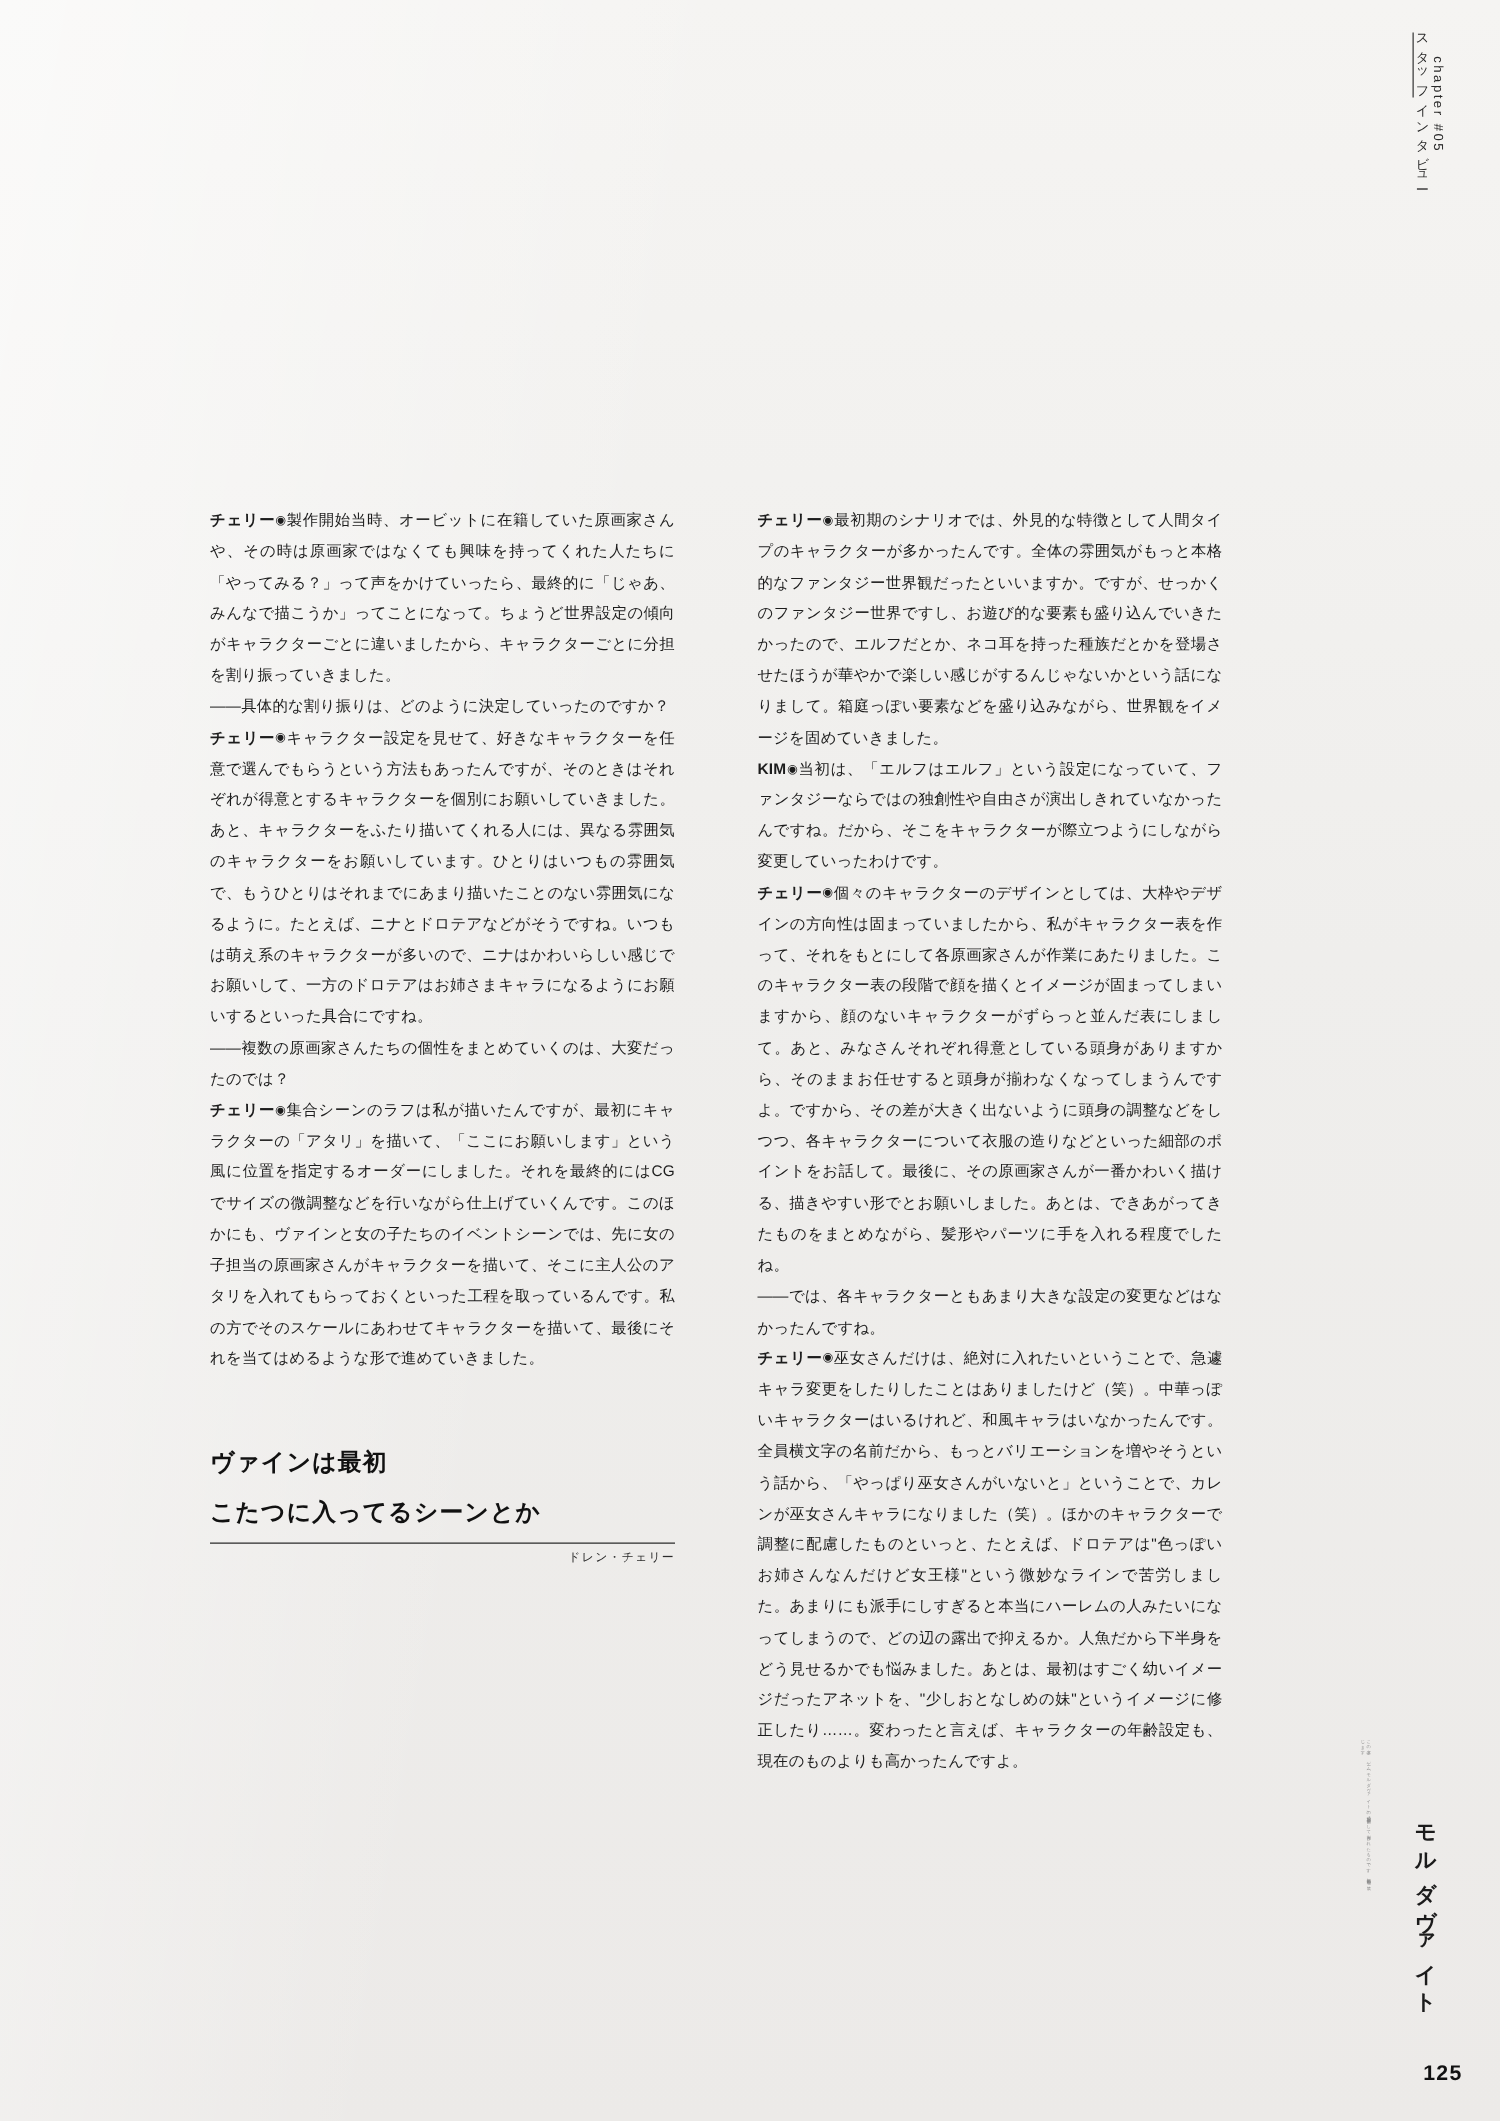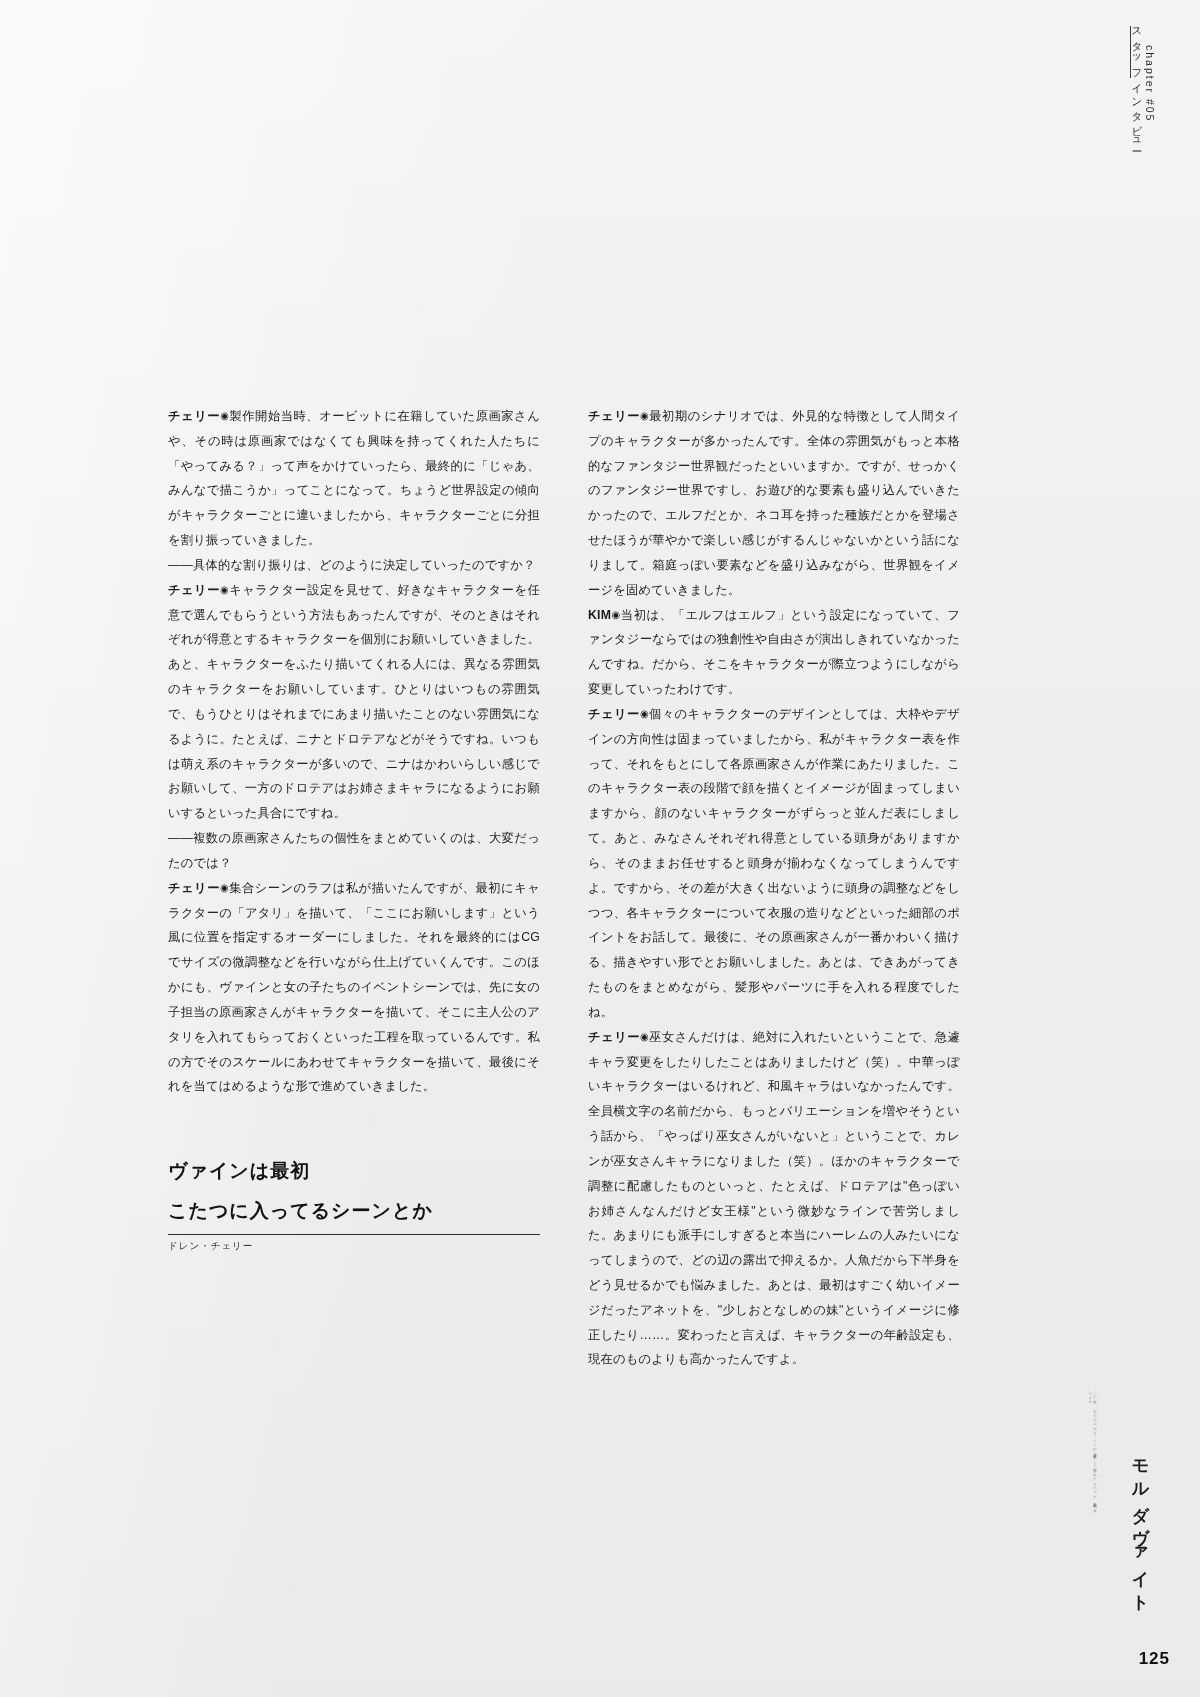--- a/index.html
+++ b/index.html
@@ -86,21 +86,21 @@
     white-space: pre-wrap;
   }
 
   
   .columns {
     position: absolute;
     left: 168px;
     top: 404px;
     width: 810px;
     display: flex;
-    gap: 48px;
+    gap: 66px;
   }
   .col {
     width: 372px;
   }
   p {
     margin: 0 0 0 0;
     font-size: 12.3px;
     line-height: 2.02;
     text-align: justify;
     text-justify: inter-character;
@@ -132,20 +132,21 @@
     color: #111;
     margin-top: 12px;
   }
   .pullquote .pq-rule {
     margin-top: 10px;
     height: 1px;
     background: #2b2b2b;
   }
   .pullquote .pq-attrib {
     margin-top: 5px;
+    text-align: right;
     font-size: 9.5px;
     letter-spacing: 1px;
     color: #2b2b2b;
     font-family: Liberation Mono, monospace;
   }
 </style>
 </head>
 <body>
 
 <div class="page"></div>
@@ -170,20 +171,21 @@
       <div class="pq-line">こたつに入ってるシーンとか</div>
       <div class="pq-rule"></div>
       <div class="pq-attrib">ドレン・チェリー</div>
     </div>
   </div>
 
   <div class="col">
     <p class="speaker"><b>チェリー</b><span class="mark">◉</span><span>最初期のシナリオでは、外見的な特徴として人間タイプのキャラクターが多かったんです。全体の雰囲気がもっと本格的なファンタジー世界観だったといいますか。ですが、せっかくのファンタジー世界ですし、お遊び的な要素も盛り込んでいきたかったので、エルフだとか、ネコ耳を持った種族だとかを登場させたほうが華やかで楽しい感じがするんじゃないかという話になりまして。箱庭っぽい要素などを盛り込みながら、世界観をイメージを固めていきました。</span></p>
     <p class="speaker"><b>KIM</b><span class="mark">◉</span><span>当初は、「エルフはエルフ」という設定になっていて、ファンタジーならではの独創性や自由さが演出しきれていなかったんですね。だから、そこをキャラクターが際立つようにしながら変更していったわけです。</span></p>
     <p class="speaker"><b>チェリー</b><span class="mark">◉</span><span>個々のキャラクターのデザインとしては、大枠やデザインの方向性は固まっていましたから、私がキャラクター表を作って、それをもとにして各原画家さんが作業にあたりました。このキャラクター表の段階で顔を描くとイメージが固まってしまいますから、顔のないキャラクターがずらっと並んだ表にしまして。あと、みなさんそれぞれ得意としている頭身がありますから、そのままお任せすると頭身が揃わなくなってしまうんですよ。ですから、その差が大きく出ないように頭身の調整などをしつつ、各キャラクターについて衣服の造りなどといった細部のポイントをお話して。最後に、その原画家さんが一番かわいく描ける、描きやすい形でとお願いしました。あとは、できあがってきたものをまとめながら、髪形やパーツに手を入れる程度でしたね。</span></p>
+    <p class="question">——では、各キャラクターともあまり大きな設定の変更などはなかったんですね。</p>
     <p class="speaker"><b>チェリー</b><span class="mark">◉</span><span>巫女さんだけは、絶対に入れたいということで、急遽キャラ変更をしたりしたことはありましたけど（笑）。中華っぽいキャラクターはいるけれど、和風キャラはいなかったんです。全員横文字の名前だから、もっとバリエーションを増やそうという話から、「やっぱり巫女さんがいないと」ということで、カレンが巫女さんキャラになりました（笑）。ほかのキャラクターで調整に配慮したものといっと、たとえば、ドロテアは"色っぽいお姉さんなんだけど女王様"という微妙なラインで苦労しました。あまりにも派手にしすぎると本当にハーレムの人みたいになってしまうので、どの辺の露出で抑えるか。人魚だから下半身をどう見せるかでも悩みました。あとは、最初はすごく幼いイメージだったアネットを、"少しおとなしめの妹"というイメージに修正したり……。変わったと言えば、キャラクターの年齢設定も、現在のものよりも高かったんですよ。</span></p>
   </div>
 
 </div>
 
 <div class="micro-credit">この本は、ゲーム「モルダヴァイト」の公式設定資料集として制作されたものです。無断転載を禁じます。</div>
 <div class="footer-title">モルダヴァイト</div>
 <div class="page-number">125</div>
 
 </body></html>

